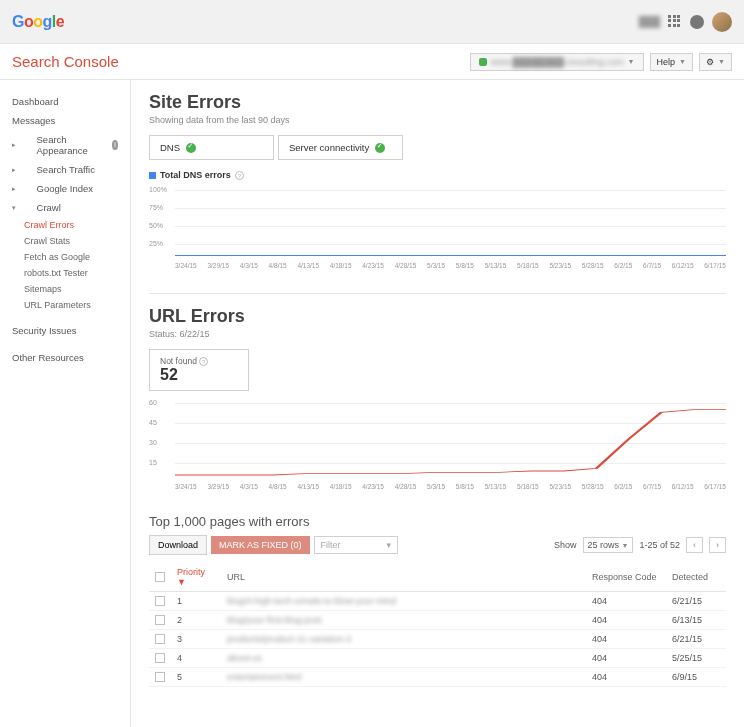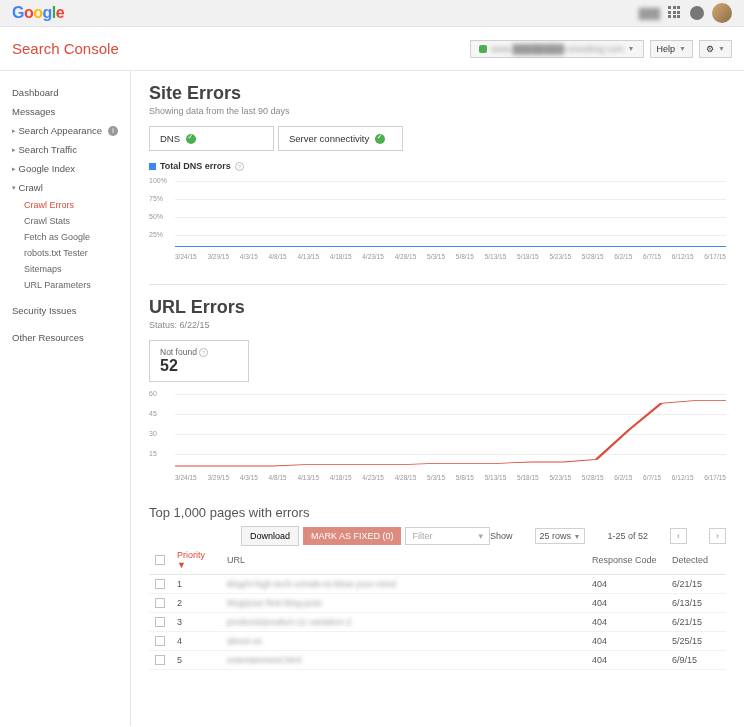--- a/index.html
+++ b/index.html
@@ -1,36 +1,36 @@
 <!DOCTYPE html>
 <html><head>
 <meta charset="utf-8">
 <style>
 *{margin:0;padding:0;box-sizing:border-box;font-family:Arial,sans-serif}
 body{width:744px;height:727px;background:#fff;font-size:10px;color:#333;overflow:hidden}
-.topbar{height:27px;background:#f1f1f1;border-bottom:1px solid #e5e5e5;display:flex;align-items:center;padding:0 12px;justify-content:space-between}
+.topbar{height:44px;background:#f1f1f1;border-bottom:1px solid #e5e5e5;display:flex;align-items:center;padding:0 12px;justify-content:space-between}
 .logo{font-size:16px;font-weight:bold;letter-spacing:-0.5px}
 .logo .b{color:#4285f4}.logo .r{color:#ea4335}.logo .y{color:#fbbc05}.logo .g{color:#34a853}
 .tb-right{display:flex;align-items:center;gap:8px}
 .blur{filter:blur(2px);color:#999}
 .apps-icon{width:14px;height:14px;display:grid;grid-template-columns:repeat(3,3px);grid-template-rows:repeat(3,3px);gap:1.5px}
 .apps-icon span{background:#777}
 .bell{width:14px;height:14px;background:#777;border-radius:50%;display:flex;align-items:center;justify-content:center;color:#fff;font-size:8px}
 .avatar{width:20px;height:20px;border-radius:50%;background:linear-gradient(135deg,#d4a574,#8b6f47)}
-.subbar{height:44px;display:flex;align-items:center;justify-content:space-between;padding:0 12px;border-bottom:1px solid #e5e5e5}
+.subbar{height:36px;display:flex;align-items:center;justify-content:space-between;padding:0 12px;border-bottom:1px solid #e5e5e5}
 .sc-title{color:#dd4b39;font-size:15px}
 .sb-right{display:flex;align-items:center;gap:6px}
 .site-sel{border:1px solid #d0d0d0;background:#f5f5f5;padding:3px 8px;font-size:9px;display:flex;align-items:center;gap:4px}
 .site-sel .dot{width:8px;height:8px;background:#4caf50;border-radius:2px}
 .help-btn,.gear-btn{border:1px solid #d0d0d0;background:#f5f5f5;padding:3px 6px;font-size:9px;display:flex;align-items:center;gap:4px}
 .caret{font-size:7px;color:#888}
 .layout{display:flex;height:calc(100% - 72px)}
 .sidebar{width:130px;padding:12px 0;font-size:9.5px}
 .sb-item{padding:4px 12px;color:#555;cursor:pointer}
-.sb-exp{padding:4px 12px;color:#555;display:flex;align-items:center;gap:3px}
+.sb-exp{padding:4px 12px;color:#555;display:flex;align-items:center;gap:21px}
 .sb-exp::before{content:"▸";font-size:7px;color:#888}
 .sb-exp.open::before{content:"▾"}
 .sb-sub{padding:3px 12px 3px 24px;color:#666;font-size:9px}
 .sb-sub.active{color:#dd4b39;border-left:2px solid #dd4b39;margin-left:-2px}
 .info-ic{display:inline-block;width:10px;height:10px;background:#999;border-radius:50%;color:#fff;font-size:7px;text-align:center;line-height:10px;margin-left:3px}
 .main{flex:1;padding:12px 18px;border-left:1px solid #e5e5e5;overflow-y:auto}
 h2{font-size:18px;font-weight:bold;color:#444;margin-bottom:2px}
 .subtext{font-size:9px;color:#888;margin-bottom:10px}
 .tabs{display:flex;gap:4px;margin-bottom:10px}
 .tab{border:1px solid #d0d0d0;padding:6px 10px;font-size:9.5px;display:flex;align-items:center;gap:6px;background:#fff;min-width:125px}
@@ -47,27 +47,27 @@
 .sep{border:none;border-top:1px solid #e5e5e5;margin:12px 0}
 .subtabs{display:flex;border-bottom:1px solid #d0d0d0;margin-bottom:10px}
 .subtab{padding:6px 12px;font-size:9.5px;color:#888;display:flex;align-items:center;gap:4px}
 .subtab.active{border:1px solid #d0d0d0;border-bottom:1px solid #fff;margin-bottom:-1px;border-top:2px solid #dd4b39;color:#333}
 .err-box{display:inline-block;border:1px solid #d0d0d0;padding:6px 10px;margin-bottom:8px;min-width:100px}
 .err-box .lbl{font-size:8.5px;color:#666}
 .err-box .num{font-size:16px;font-weight:bold}
 .chart2{position:relative;height:80px;margin-bottom:4px}
 .chart2 svg{position:absolute;left:26px;right:0;top:0;bottom:0;width:calc(100% - 26px);height:100%}
 .tbl-title{font-size:13px;color:#555;margin:10px 0 6px}
-.tbl-top{display:flex;justify-content:flex-end;align-items:center;}
+.tbl-top{display:flex;justify-content:space-between;align-items:center;margin-bottom:8px}
 .tbl-left{display:flex;gap:4px;align-items:center}
 .dl-btn{border:1px solid #d0d0d0;background:#f5f5f5;padding:4px 8px;font-size:9px}
 .fix-btn{background:#dd8b7e;color:#fff;border:none;padding:4px 8px;font-size:9px}
 .filter{border:1px solid #d0d0d0;padding:3px 6px;font-size:9px;display:flex;align-items:center;gap:46px;color:#aaa}
 .funnel{color:#aaa;font-size:9px}
-.tbl-right{display:flex;align-items:center;gap:22px;font-size:9px;color:#555}
+.tbl-right{display:flex;align-items:center;gap:6px;font-size:9px;color:#555}
 .rows-sel{border:1px solid #d0d0d0;padding:2px 4px;font-size:9px}
 .pg-btn{border:1px solid #d0d0d0;padding:2px 6px;font-size:9px;color:#888}
 table{width:100%;border-collapse:collapse;font-size:9px}
 th{text-align:left;padding:4px 6px;color:#666;font-weight:normal;border-bottom:1px solid #e5e5e5}
 th.sort{color:#dd4b39}
 td{padding:4px 6px;color:#555;border-bottom:1px solid #f2f2f2}
 .cb{width:10px;height:10px;border:1px solid #c0c0c0}
 </style>
 </head>
 <body>

